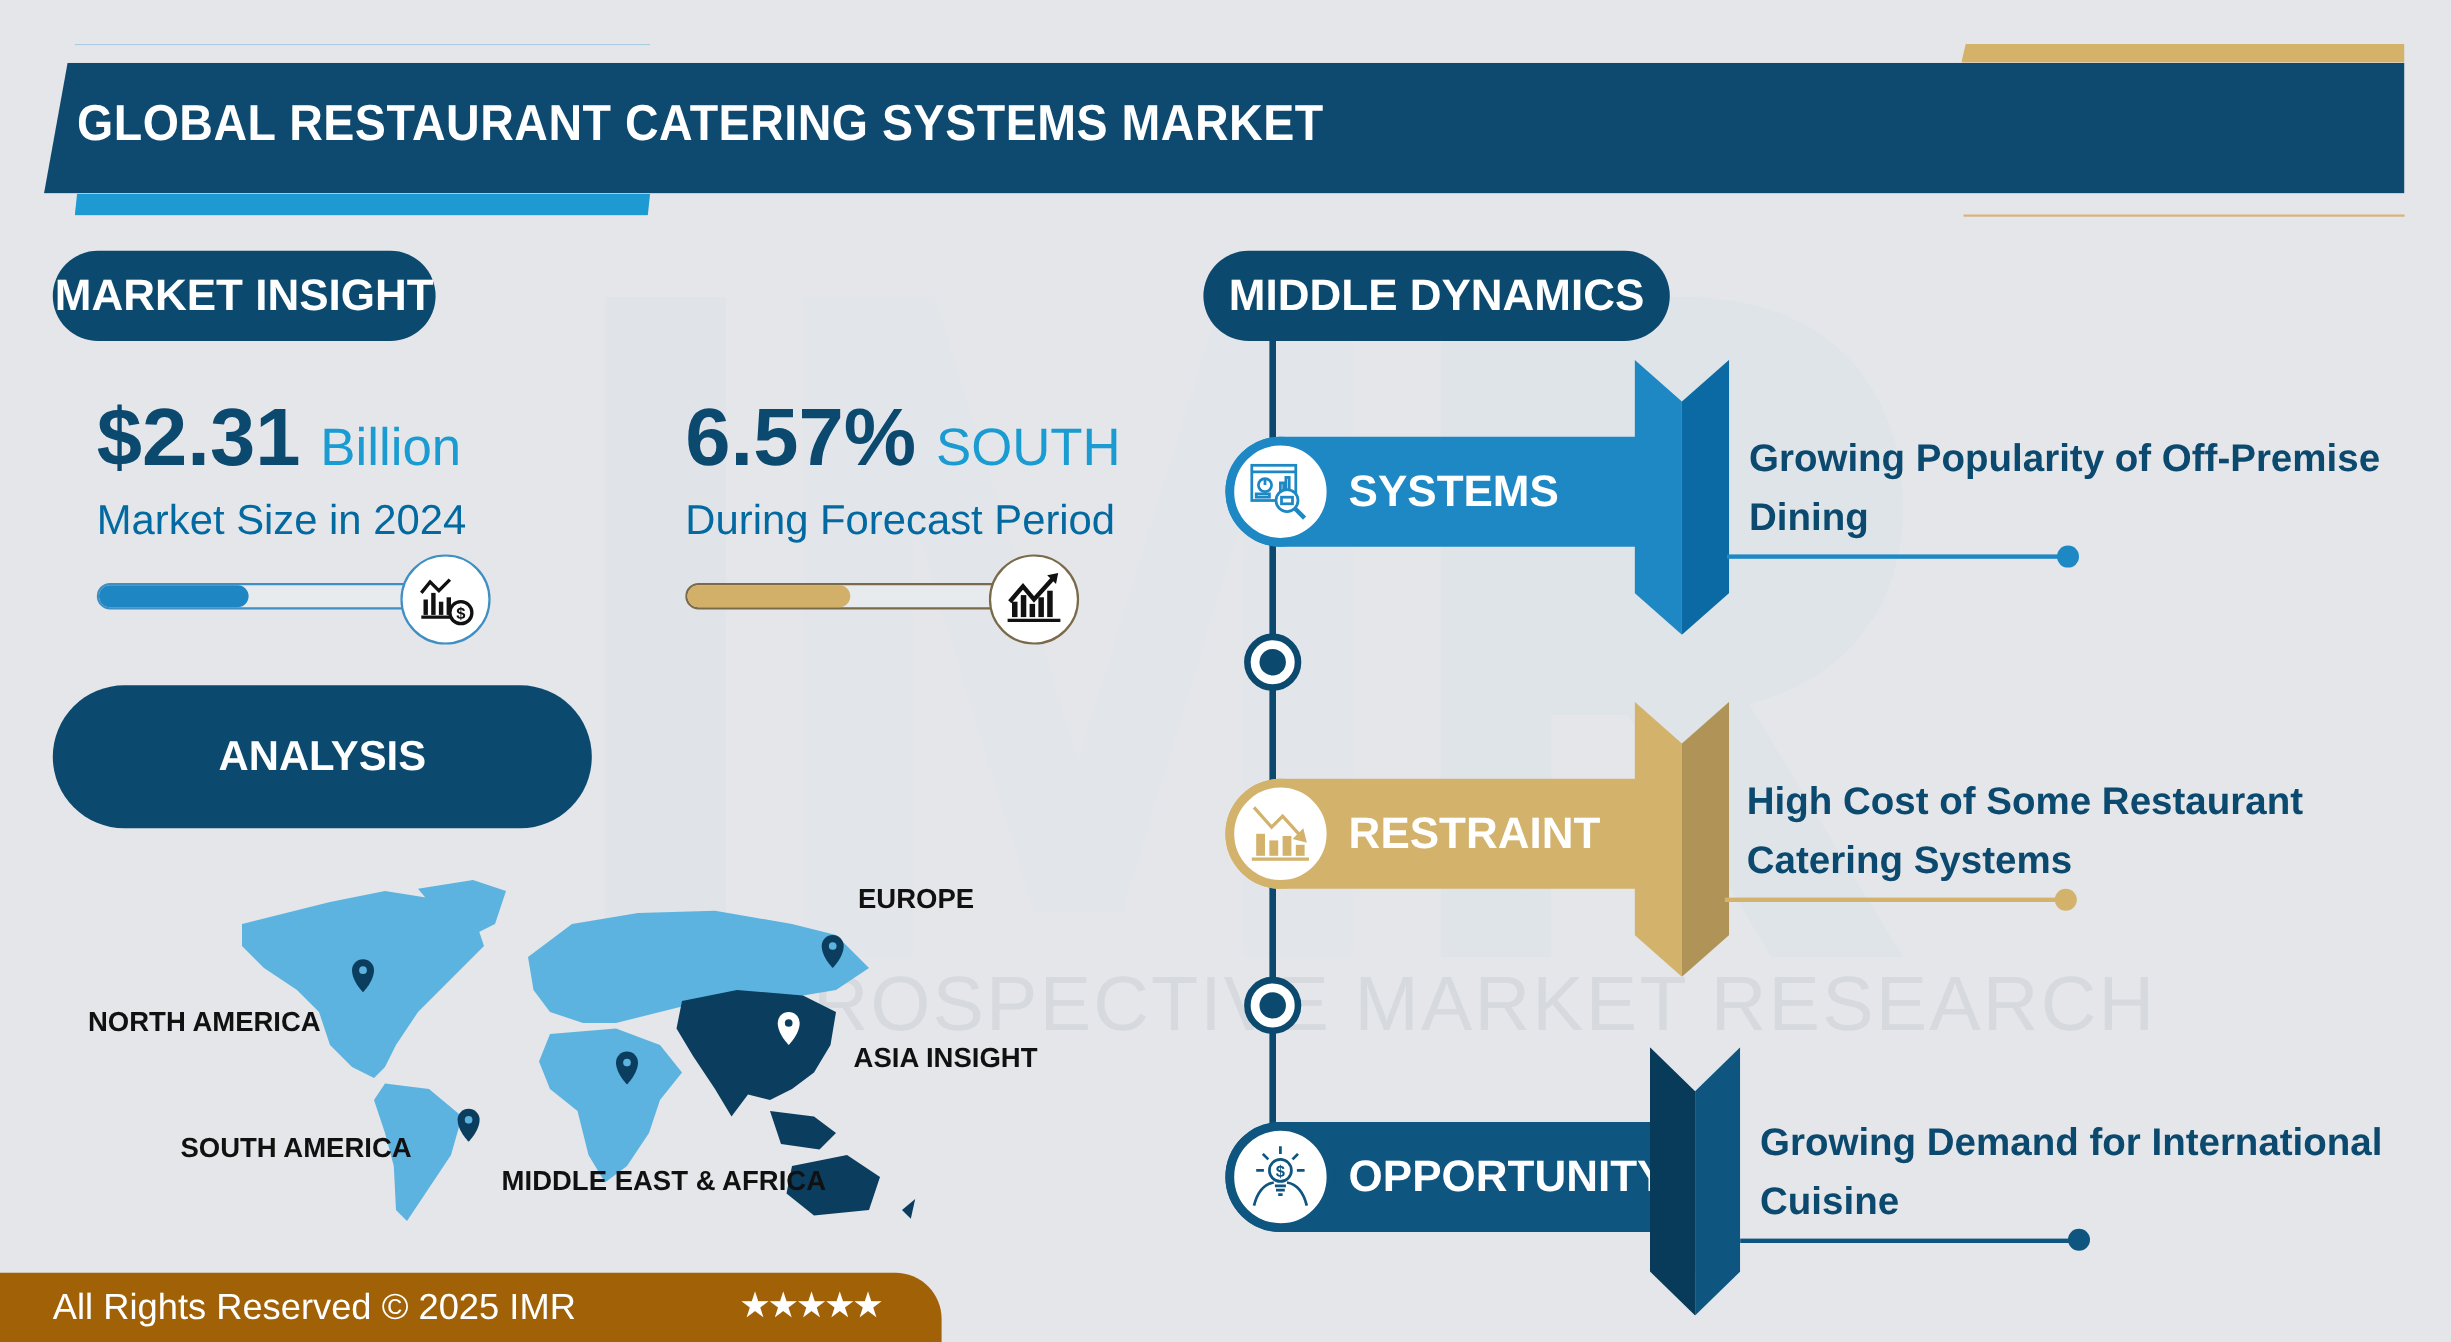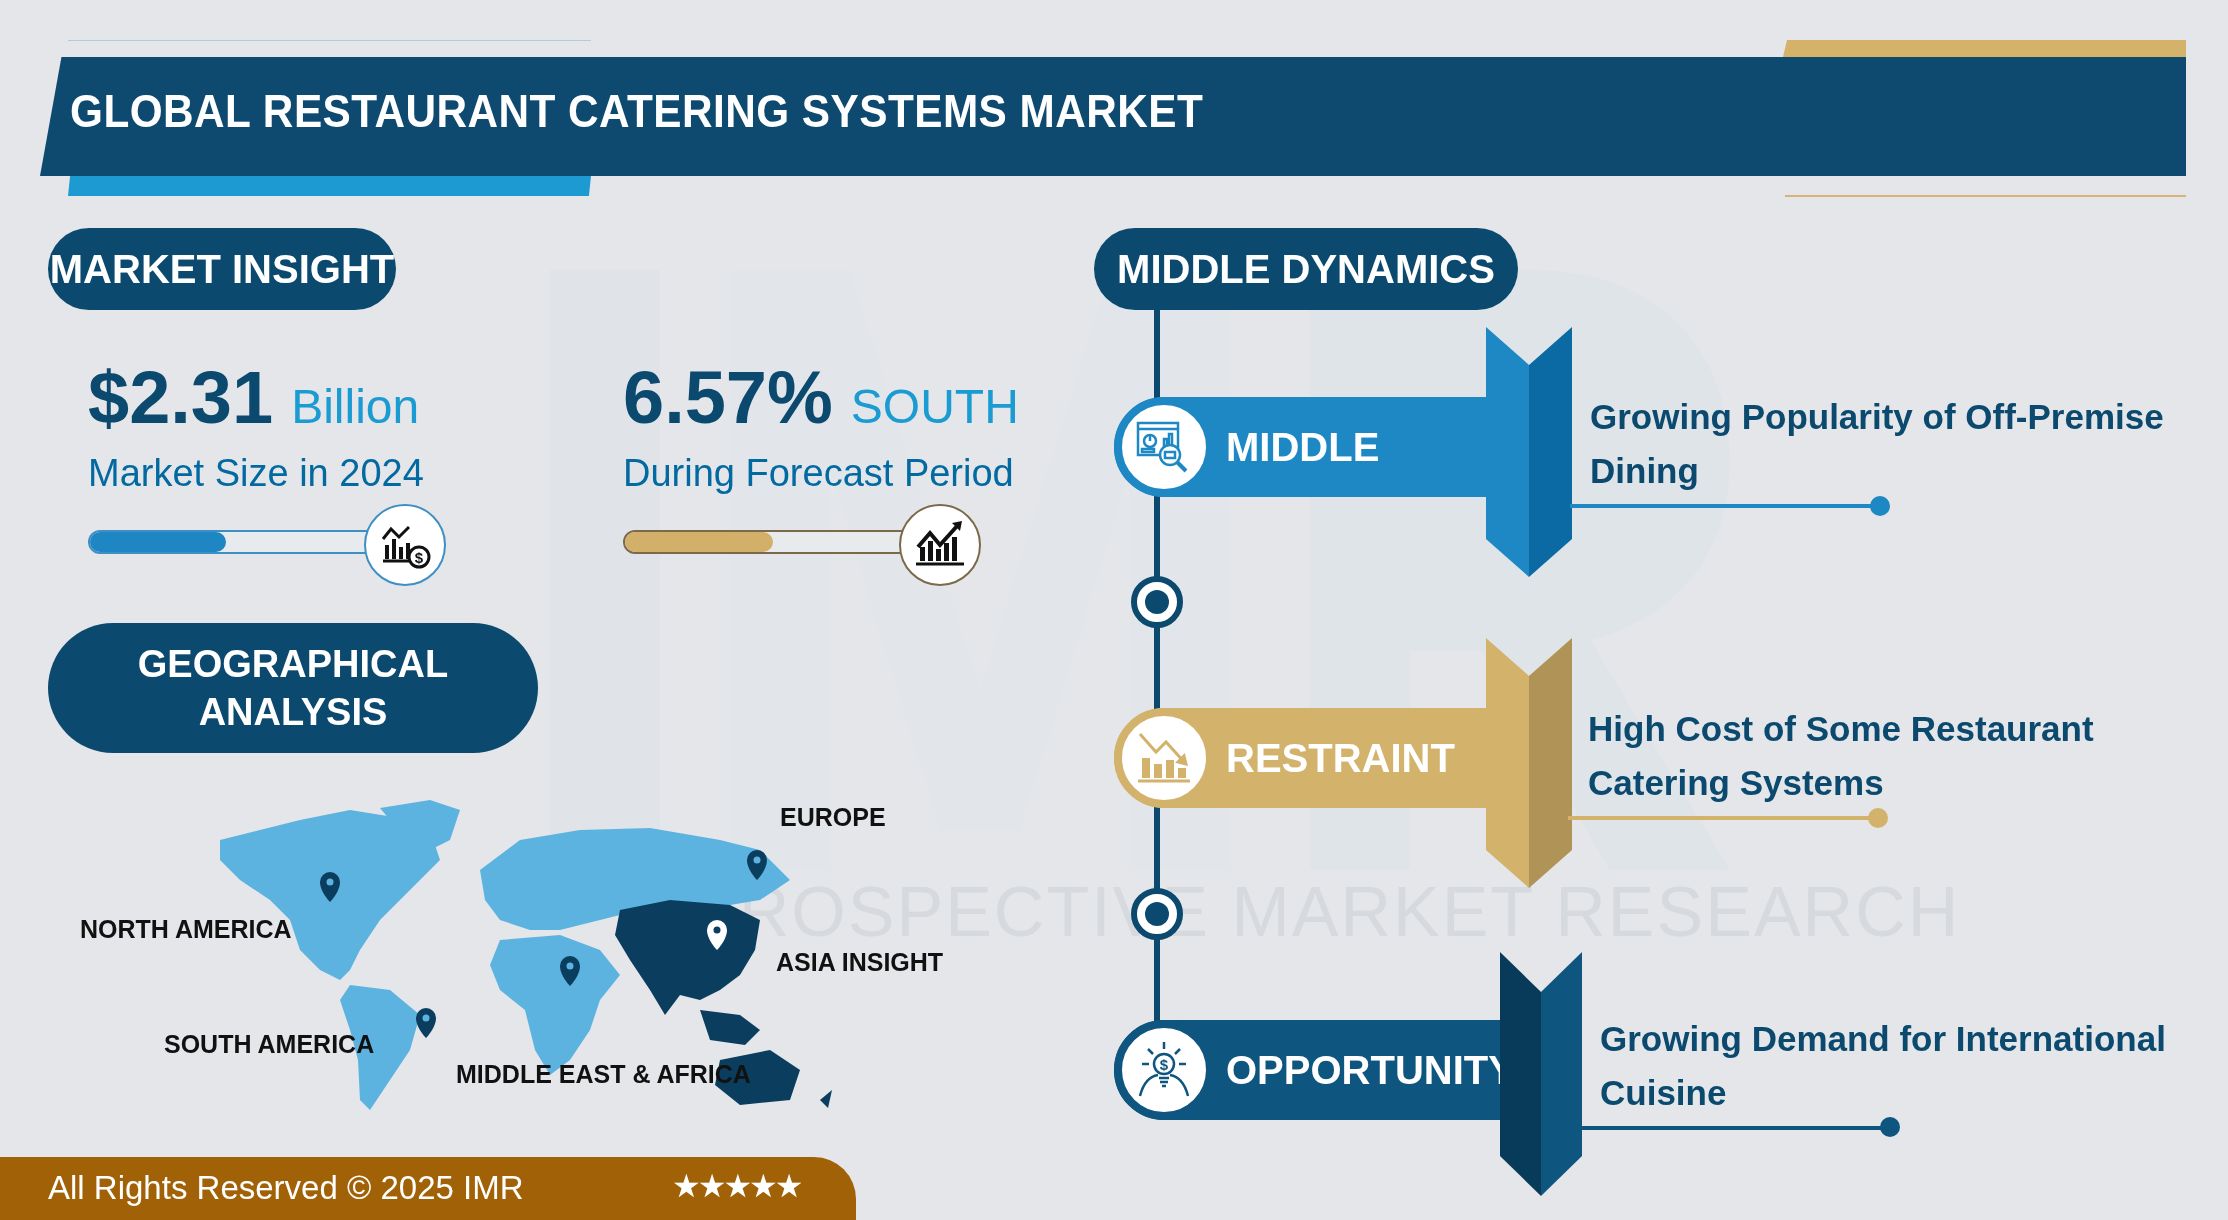--- a/index.html
+++ b/index.html
@@ -187,21 +187,20 @@
         <rect x="40" y="20" width="5" height="24"></rect>
     </g>
     <polyline points="6,30 18,16 28,28 46,8" fill="none" stroke="#111" stroke-width="4"></polyline>
     <polygon points="40,6 50,4 48,14" fill="#111"></polygon>
     <line x1="4" y1="47" x2="52" y2="47" stroke="#111" stroke-width="3"></line>
   </svg>
 </div>
 
 <div class="abs pill pill-geo">
   <div>
-    <div>GEOGRAPHICAL</div>
     <div>ANALYSIS</div>
   </div>
 </div>
 
 <svg class="abs map" viewBox="0 0 700 320">
 
   <path d="M20,40 L60,30 L100,20 L150,10 L200,18 L230,30 L240,60 L220,80 L200,100 L180,120 L160,150 L150,170 L140,180 L120,170 L100,150 L90,120 L70,100 L40,80 L20,60 Z" fill="#5cb3e0"></path>
   <path d="M180,8 L230,0 L260,10 L250,40 L230,50 L210,40 L190,20 Z" fill="#5cb3e0"></path>
 
   <path d="M150,185 L190,190 L220,215 L210,250 L190,280 L170,310 L160,300 L158,260 L150,230 L140,200 Z" fill="#5cb3e0"></path>
@@ -257,21 +256,21 @@
       <circle cx="16" cy="24" r="6"></circle>
         <line x1="16" y1="24" x2="16" y2="18"></line>
       <rect x="8" y="32" width="12" height="3"></rect>
       <rect x="30" y="22" width="3" height="8"></rect>
         <rect x="35" y="17" width="3" height="13"></rect>
       <circle cx="36" cy="38" r="10" fill="#fff"></circle>
         <line x1="43" y1="45" x2="52" y2="54" stroke-width="4"></line>
       <rect x="31" y="35" width="10" height="6"></rect>
     </svg>
   </div>
-  <span class="band-label">MIDDLE</span>
+  <span class="band-label">SYSTEMS</span>
 </div>
 <svg class="abs chev chev-driver" viewBox="0 0 86 250" preserveAspectRatio="none">
   <polygon points="0,0 43,38 43,250 0,212" fill="#1e88c4"></polygon>
   <polygon points="43,38 86,0 86,212 43,250" fill="#0b6aa3"></polygon>
 </svg>
 <div class="abs dyn-text dyn-text-driver">Growing Popularity of Off-Premise Dining</div>
 <div class="abs dyn-line dl-driver"></div>
 <div class="abs dyn-dot dd-driver"></div>
 
 <div class="abs band band-restraint">

